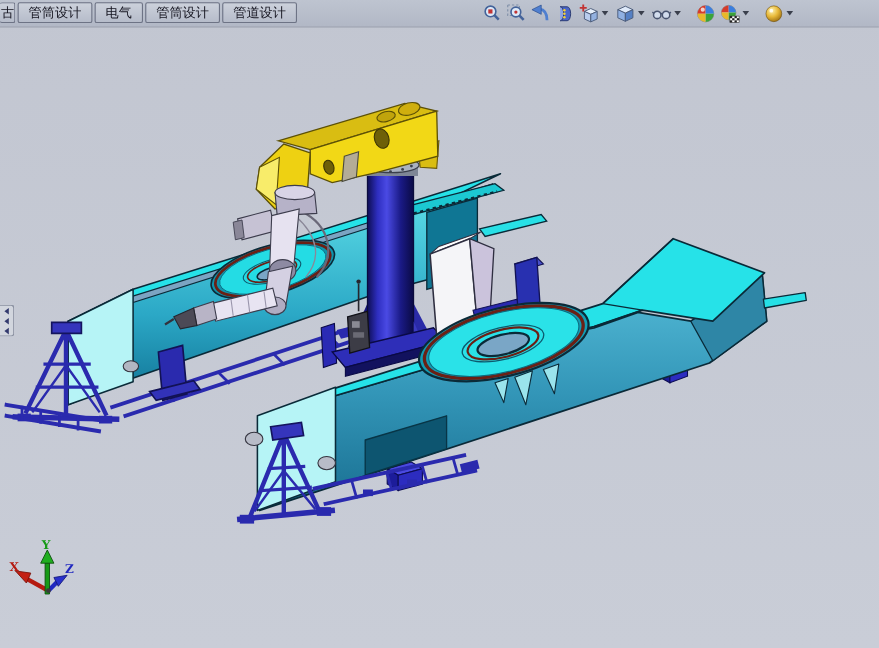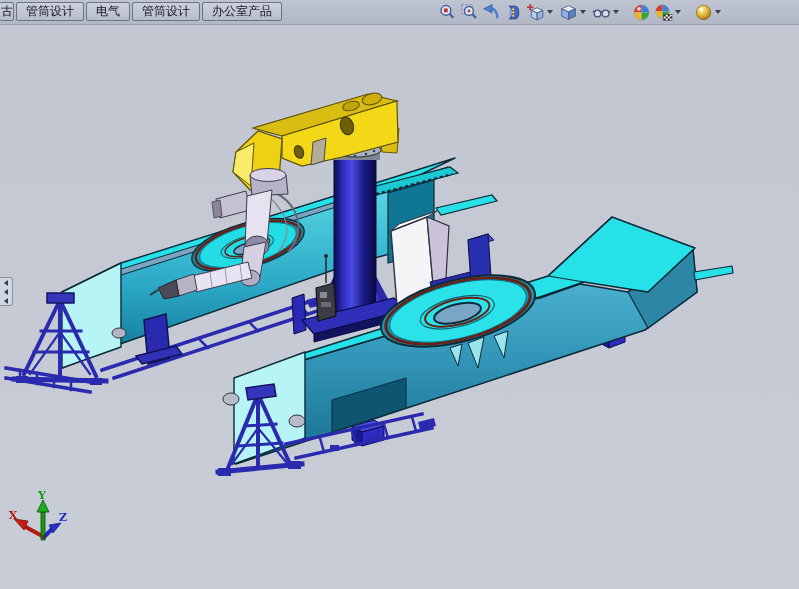--- a/index.html
+++ b/index.html
@@ -250,21 +250,21 @@
       <text class="axis" x="42" y="499" text-anchor="middle" fill="#169a16">Y</text>
       <text class="axis" x="63" y="521" text-anchor="middle" fill="#2028c0">Z</text>
     </g>
   </svg>
 
   <div class="topbar">
     <div class="tab partial">古</div>
     <div class="tab">管筒设计</div>
     <div class="tab">电气</div>
     <div class="tab">管筒设计</div>
-    <div class="tab">办公室产品</div>
+    <div class="tab">管道设计</div>
 
     <div class="view-toolbar">
       <span class="icon" title="zoom-to-fit">
         <svg viewBox="0 0 18 18">
             <circle cx="7.5" cy="7" r="4.6" fill="#dce9f8" stroke="#44639a" stroke-width="1.4"></circle>
             <rect x="5.6" y="5.2" width="3.6" height="3.6" fill="#c23333"></rect>
             <line x1="10.8" y1="10.2" x2="14.6" y2="14" stroke="#44639a" stroke-width="2.2"></line>
           </svg>
       </span>
       <span class="icon" title="zoom-to-area">

